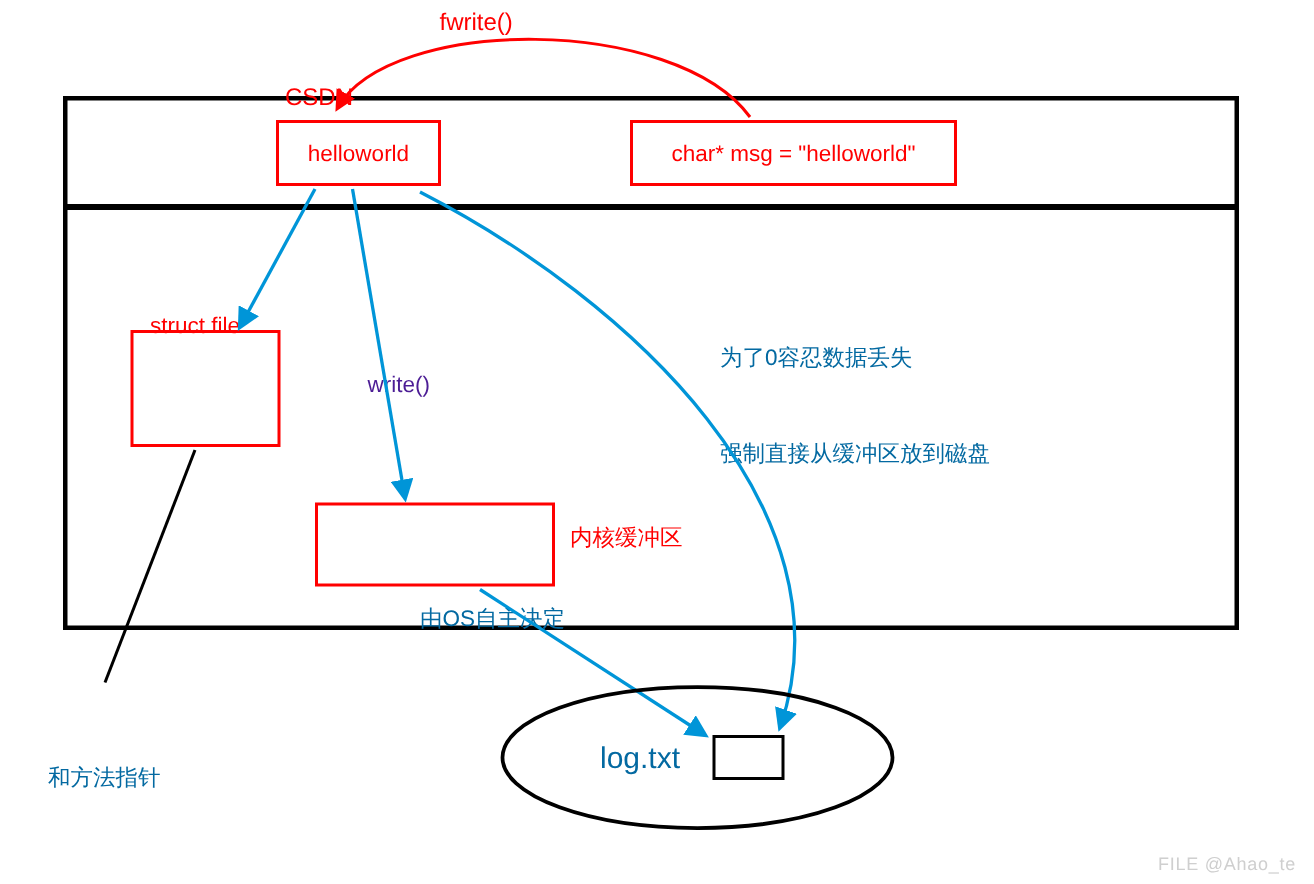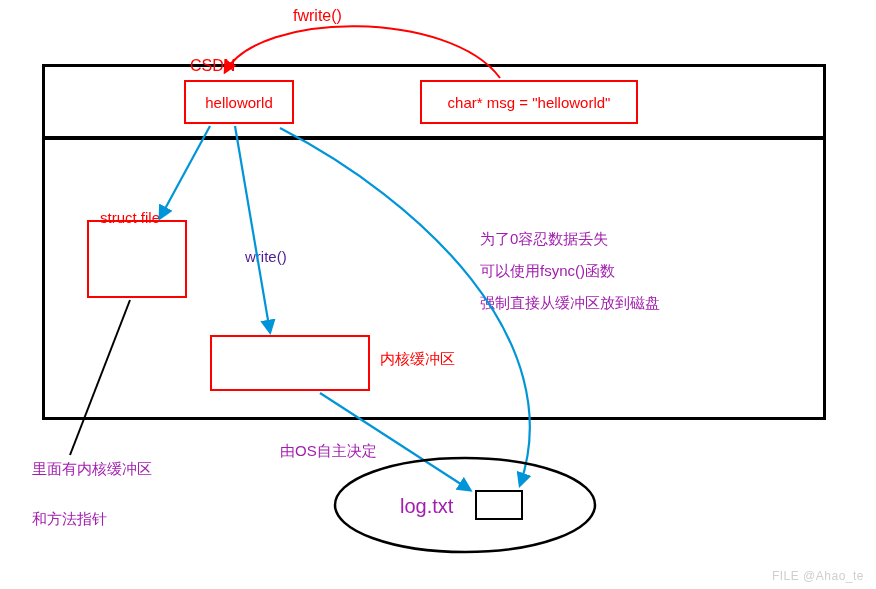--- a/index.html
+++ b/index.html
@@ -25,21 +25,21 @@
     box-sizing: border-box;
     background: transparent;
   }
   .label {
     position: absolute;
     white-space: nowrap;
     line-height: 1.2;
   }
   .red-text { color: #ff0000; }
   .blue-text { color: #4c1d95; }
-  .black-text { color: #a21caf; }
+  .black-text { color: #0369a1; }
   .red-border { border-color: #ff0000; }
   .black-border { border-color: #000; }
   .thick { border-width: 3px; }
 
   svg.overlay {
     position: absolute;
     left: 0; top: 0;
     width: 876px;
     height: 589px;
     pointer-events: none;
@@ -79,34 +79,32 @@
     <span>char* msg = "helloworld"</span>
   </div>
 
   <div class="label red-text" style="left:100px; top:209px;">struct file</div>
 
   <div class="box red-border" style="left:87px; top:220px; width:100px; height:78px;"></div>
 
   <div class="label blue-text" style="left:245px; top:248px;">write()</div>
 
   <div class="label black-text" style="left:480px; top:230px;">为了0容忍数据丢失</div>
-  <div class="label black-text" style="left:480px; top:262px;">可以使用fsync()函数</div>
   <div class="label black-text" style="left:480px; top:294px;">强制直接从缓冲区放到磁盘</div>
 
   <div class="box red-border" style="left:210px; top:335px; width:160px; height:56px;"></div>
 
   <div class="label red-text" style="left:380px; top:350px;">内核缓冲区</div>
 
-  <div class="label black-text" style="left:280px; top:442px;">由OS自主决定</div>
+  <div class="label black-text" style="left:280px; top:404px;">由OS自主决定</div>
 
   <div class="label black-text" style="left:400px; top:494px; font-size:20px;">log.txt</div>
 
   <div class="box black-border" style="left:475px; top:490px; width:48px; height:30px;"></div>
 
-  <div class="label black-text" style="left:32px; top:460px;">里面有内核缓冲区</div>
   <div class="label black-text" style="left:32px; top:510px;">和方法指针</div>
 
   <div class="watermark">FILE @Ahao_te</div>
 
   <svg class="overlay">
     <defs>
       <marker id="arrow-blue" viewBox="0 0 10 10" refX="8" refY="5" markerWidth="7" markerHeight="7" orient="auto-start-reverse">
         <path d="M 0 0 L 10 5 L 0 10 z" fill="#0095d8"></path>
       </marker>
       <marker id="arrow-red" viewBox="0 0 10 10" refX="8" refY="5" markerWidth="7" markerHeight="7" orient="auto-start-reverse">

